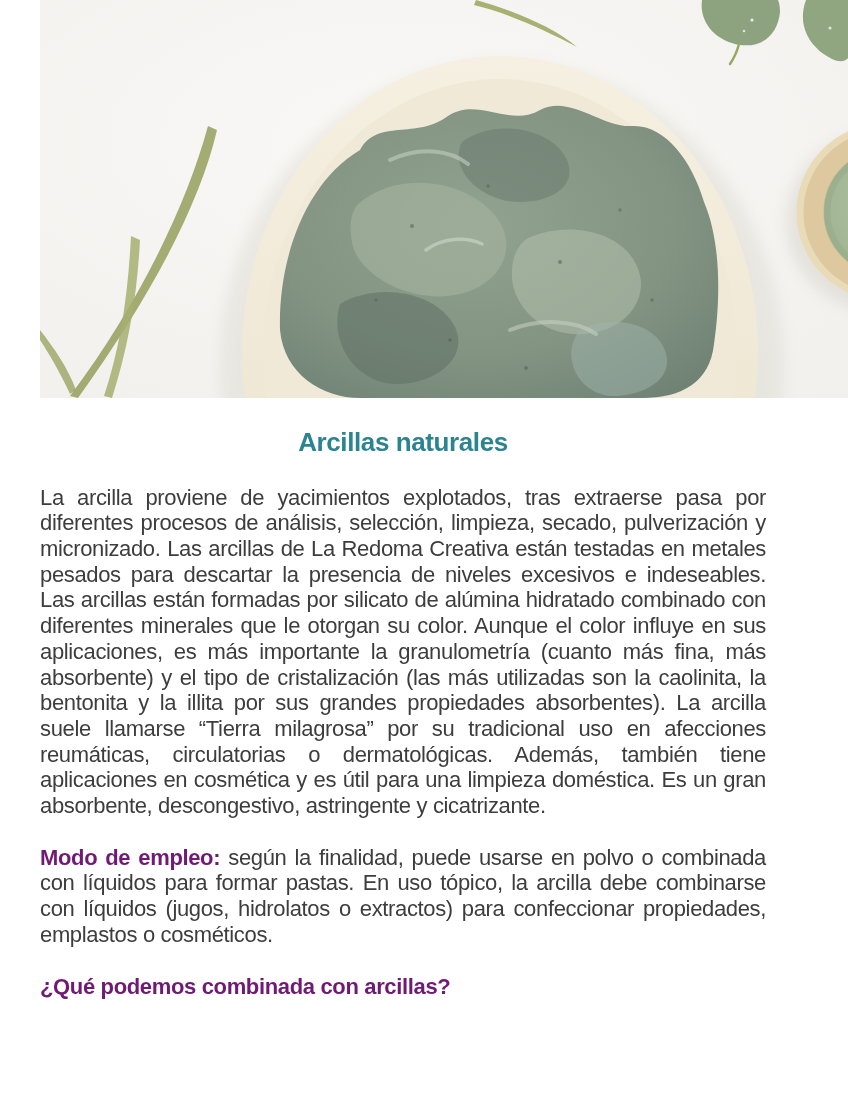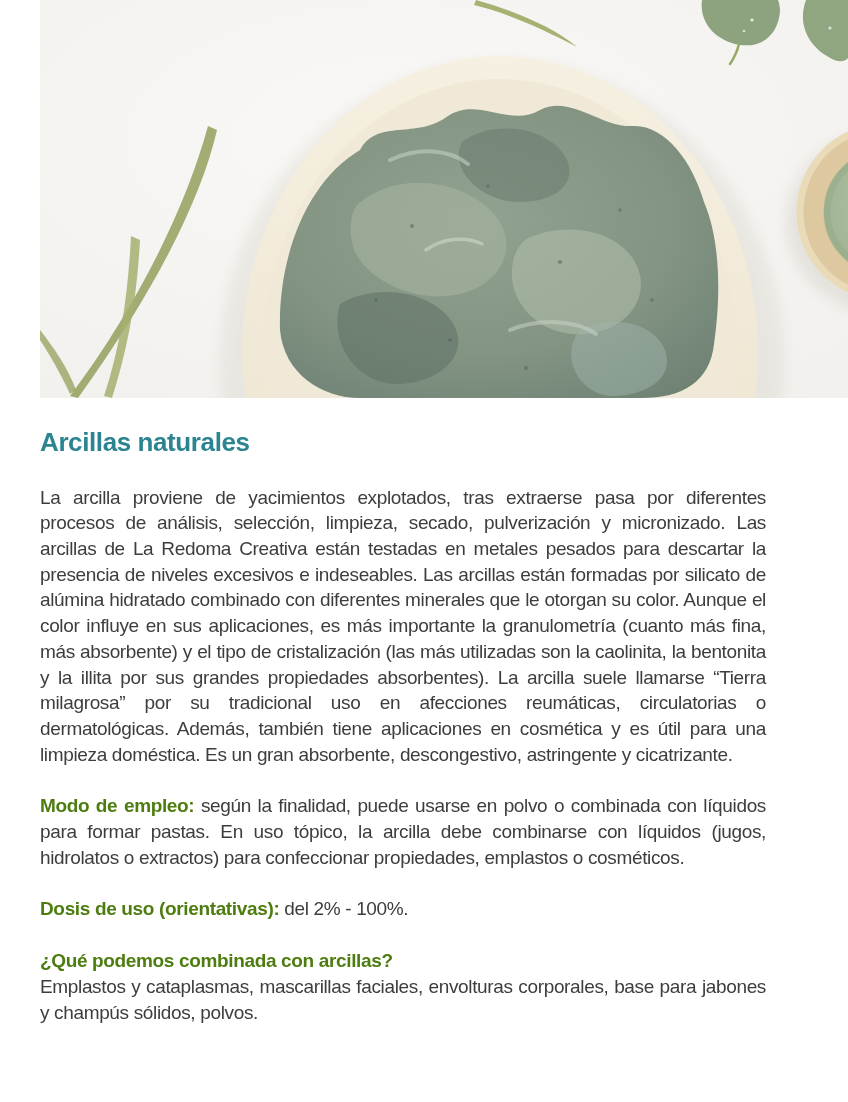--- a/index.html
+++ b/index.html
@@ -33,33 +33,34 @@
     top: 398px;
     width: 726px;
   }
   h1.title {
     margin: 30px 0 0 0;
     font-size: 26px;
     font-weight: bold;
     letter-spacing: -0.4px;
     color: #2b8490;
     line-height: 1.1;
+    text-align: center;
   }
   p.body-par {
     margin: 26px 0 0 0;
-    font-size: 19px;
+    font-size: 22px;
     line-height: 25.7px;
     letter-spacing: -0.35px;
     color: #3d3d3d;
     text-align: justify;
   }
   p.body-par.first { margin-top: 28px; }
   .glabel {
     font-weight: bold;
-    color: #4d7c0f;
+    color: #701a75;
   }
   .glabel.block { display: block; }
 </style>
 </head>
 <body>
 
 <div class="hero">
   <svg width="808" height="398" viewBox="0 0 808 398" xmlns="http://www.w3.org/2000/svg">
     <defs>
       <radialGradient id="bgGrad" cx="45%" cy="35%" r="85%">
@@ -150,16 +151,15 @@
   </svg>
 </div>
 
 <div class="content">
   <h1 class="title">Arcillas naturales</h1>
 
   <p class="body-par first">La arcilla proviene de yacimientos explotados, tras extraerse pasa por diferentes procesos de análisis, selección, limpieza, secado, pulverización y micronizado. Las arcillas de La Redoma Creativa están testadas en metales pesados para descartar la presencia de niveles excesivos e indeseables. Las arcillas están formadas por silicato de alúmina hidratado combinado con diferentes minerales que le otorgan su color. Aunque el color influye en sus aplicaciones, es más importante la granulometría (cuanto más fina, más absorbente) y el tipo de cristalización (las más utilizadas son la caolinita, la bentonita y la illita por sus grandes propiedades absorbentes). La arcilla suele llamarse “Tierra milagrosa” por su tradicional uso en afecciones reumáticas, circulatorias o dermatológicas. Además, también tiene aplicaciones en cosmética y es útil para una limpieza doméstica. Es un gran absorbente, descongestivo, astringente y cicatrizante.</p>
 
   <p class="body-par"><span class="glabel">Modo de empleo:</span> <span>según la finalidad, puede usarse en polvo o combinada con líquidos para formar pastas. En uso tópico, la arcilla debe combinarse con líquidos (jugos, hidrolatos o extractos) para confeccionar propiedades, emplastos o cosméticos.</span></p>
 
-  <p class="body-par"><span class="glabel">Dosis de uso (orientativas):</span> <span>del 2% - 100%.</span></p>
 
-  <p class="body-par"><span class="glabel block">¿Qué podemos combinada con arcillas?</span><span>Emplastos y cataplasmas, mascarillas faciales, envolturas corporales, base para jabones y champús sólidos, polvos.</span></p>
+  <p class="body-par"><span class="glabel block">¿Qué podemos combinada con arcillas?</span></p>
 </div>
 
 </body></html>

